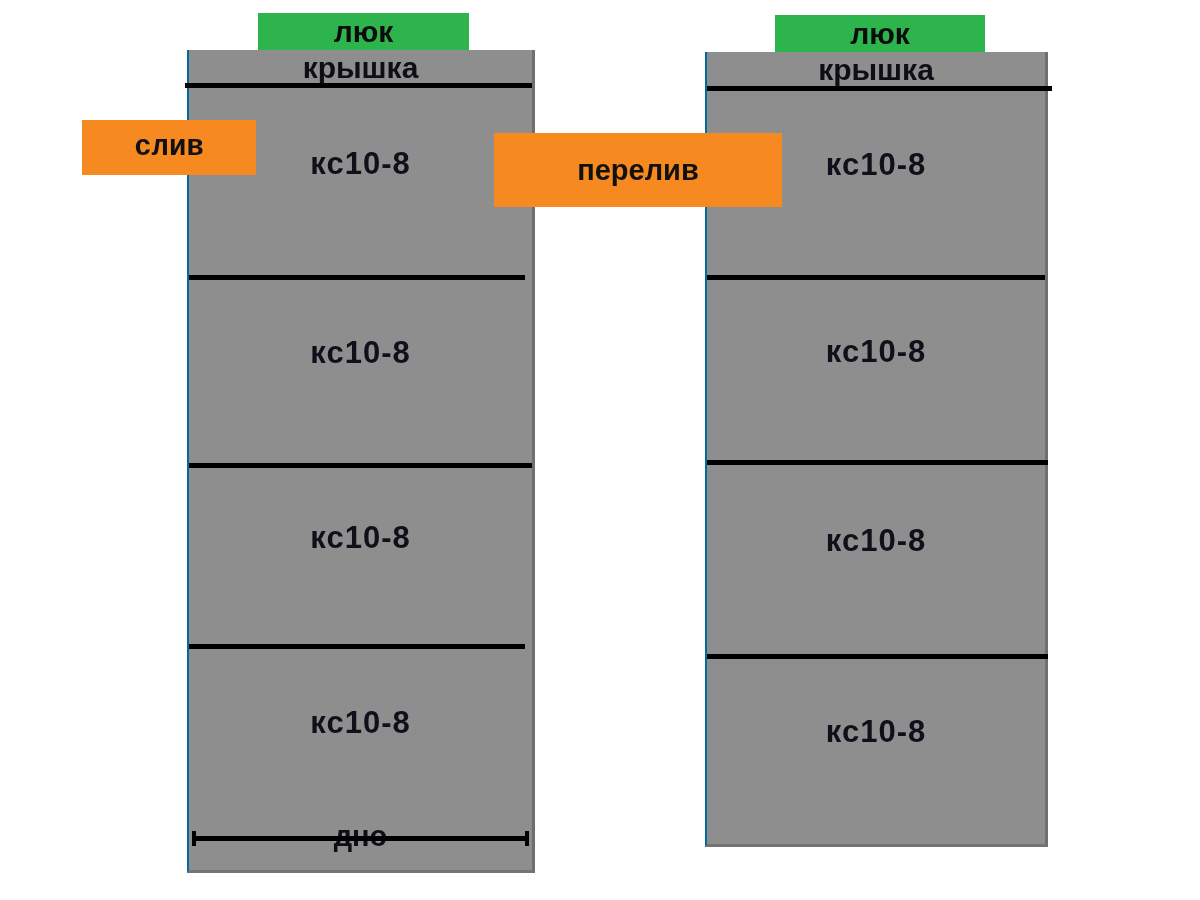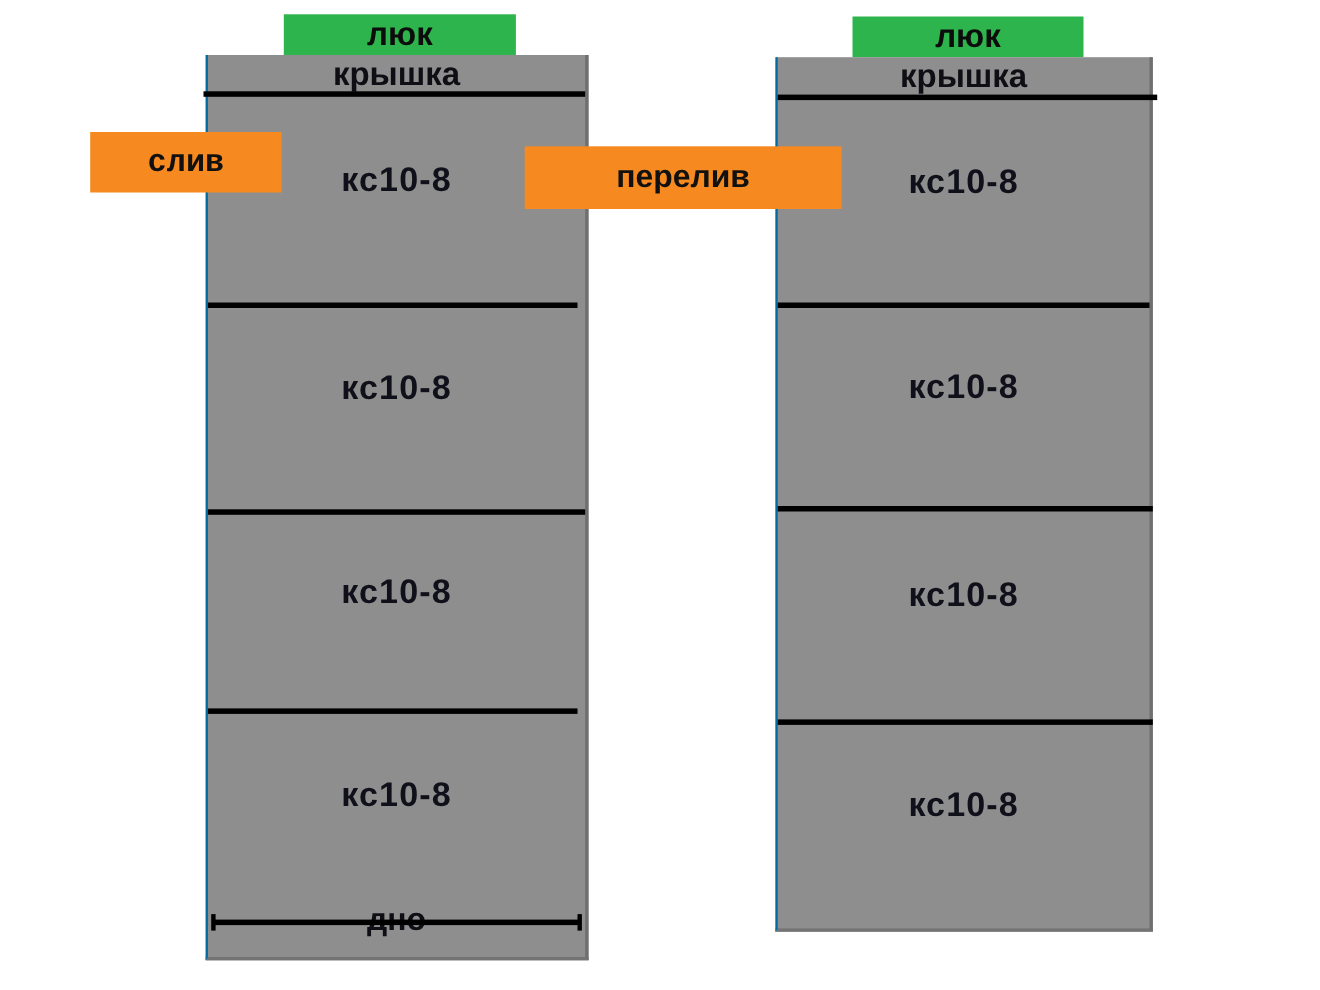--- a/index.html
+++ b/index.html
@@ -128,21 +128,21 @@
   .rc-cover-line { top: 34px; left: 0; right: -7px; }
   .rc-line-1 { top: 223px; left: 0; right: 0; }
   .rc-line-2 { top: 408px; left: 0; right: -3px; }
   .rc-line-3 { top: 602px; left: 0; right: -3px; }
   .rc-ring-1 { top: 36px;  height: 189px; }
   .rc-ring-2 { top: 225px; height: 185px; }
   .rc-ring-3 { top: 410px; height: 194px; }
   .rc-ring-4 { top: 604px; height: 188px; }
   
   .pipe-drain    { left: 82px;  top: 120px; width: 174px; height: 55px; font-family: Liberation Mono, monospace; }
-  .pipe-overflow { left: 477px; top: 133px; width: 288px; height: 57px; justify-content: center; }
+  .pipe-overflow { left: 494px; top: 133px; width: 288px; height: 74px; justify-content: center; }
 </style>
 </head>
 <body>
 
 <div class="canvas">
 
   <div class="hatch hatch-left">
     <span>люк</span>
   </div>
 

